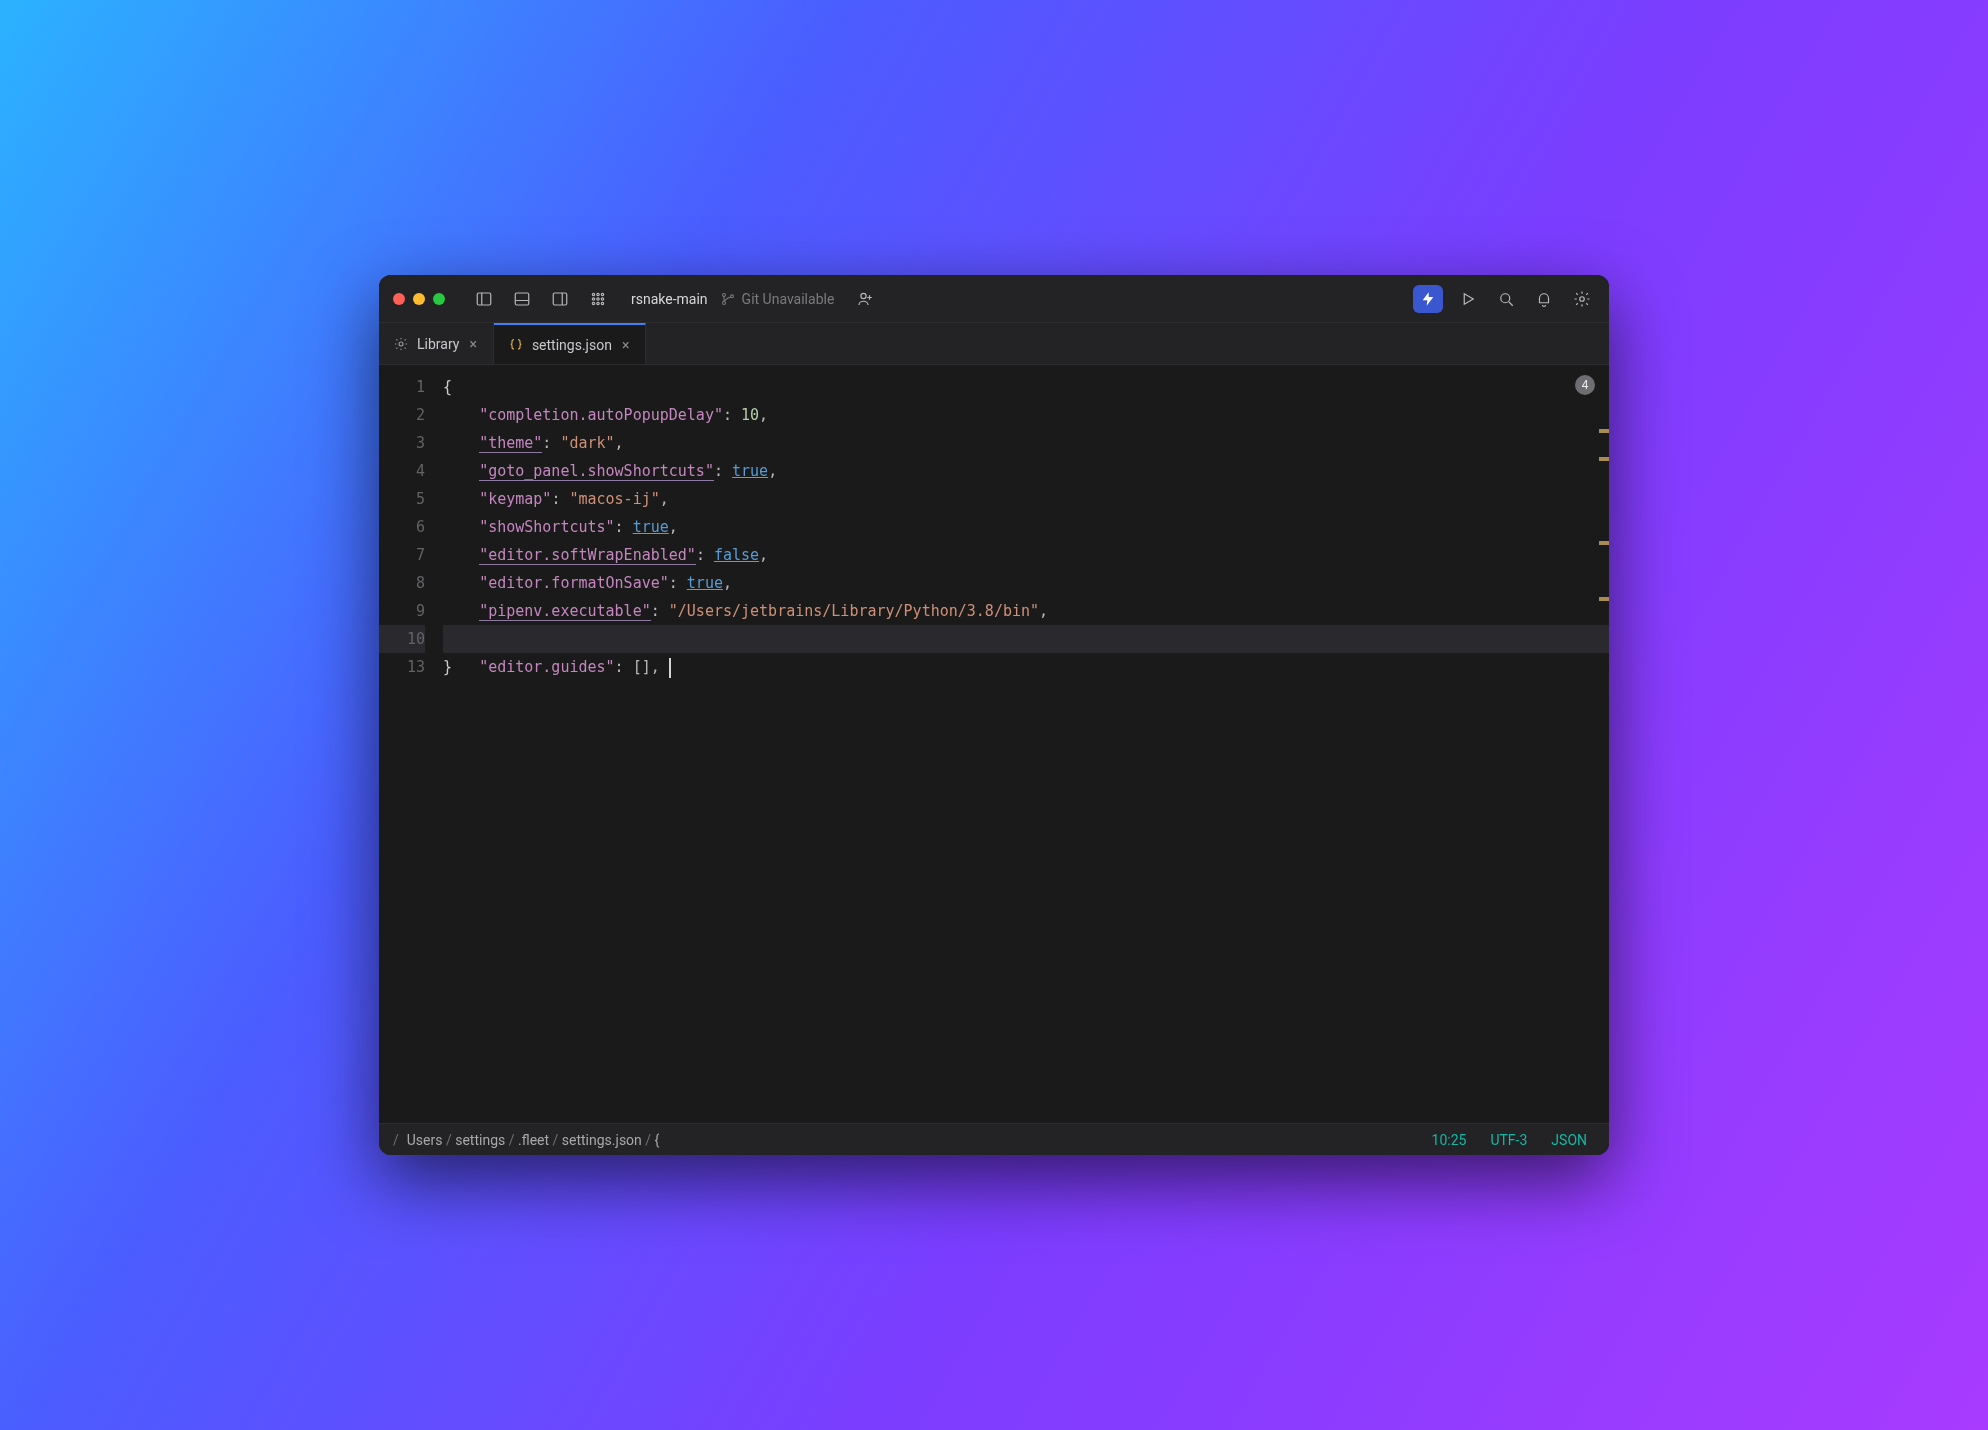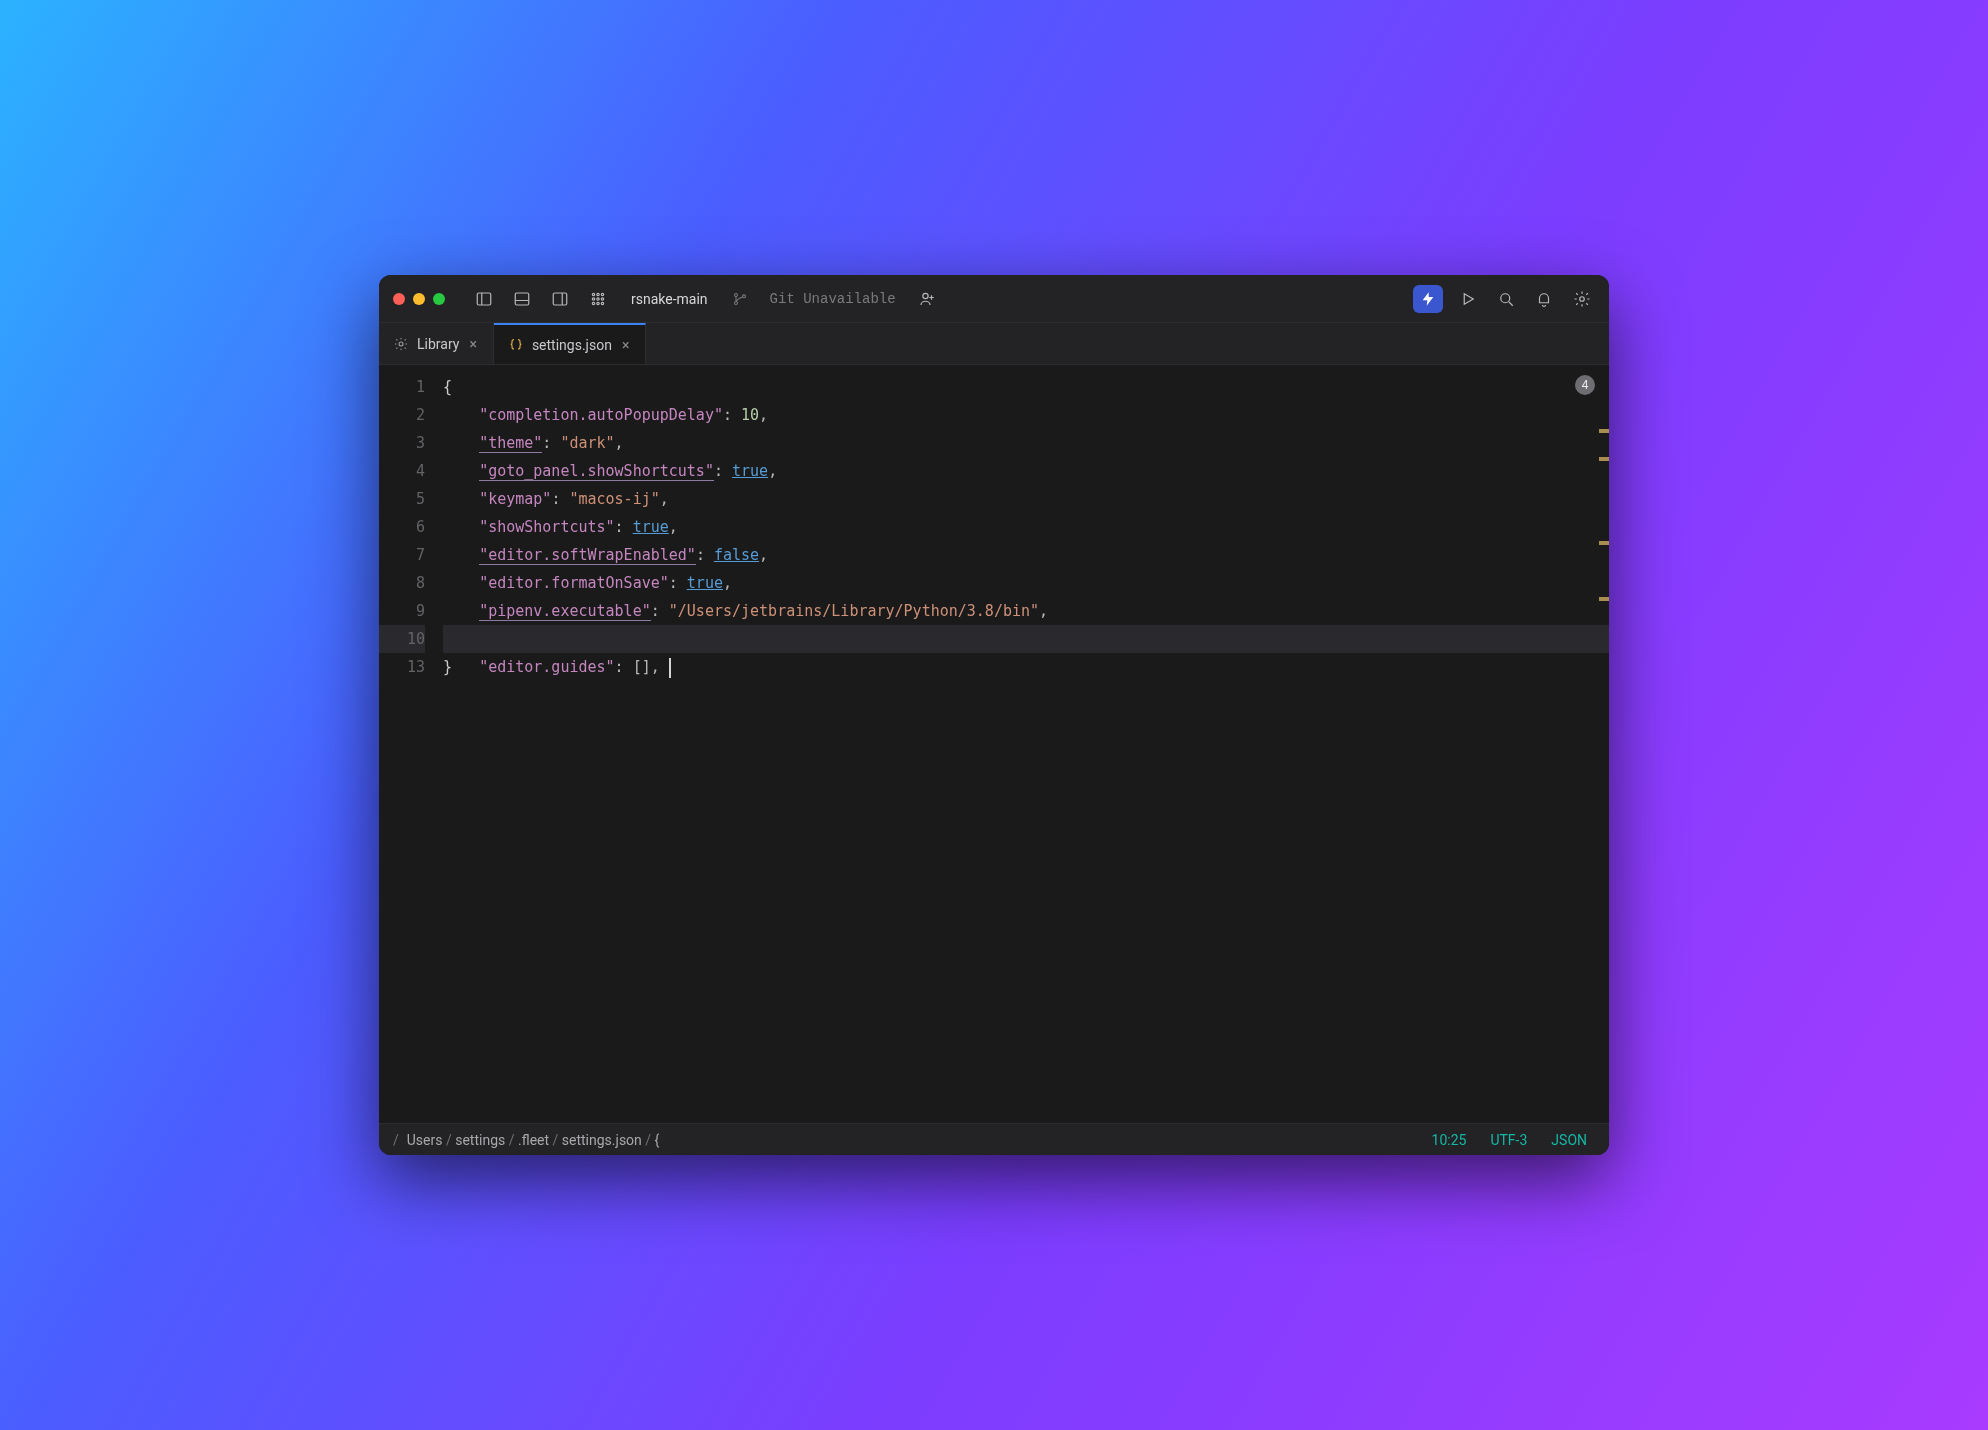--- a/index.html
+++ b/index.html
@@ -36,22 +36,22 @@
   .tl { width: 12px; height: 12px; border-radius: 50%; }
   .tl-red   { background:#ff5f57; }
   .tl-yellow{ background:#febc2e; }
   .tl-green { background:#28c840; }
   .tb-icon {
     width: 26px; height: 26px;
     display:flex; align-items:center; justify-content:center;
     color:#b7b7ba; border-radius:5px; cursor:pointer;
   }
   .tb-icon svg { width: 18px; height: 18px; stroke: currentColor; fill: none; stroke-width: 1.6; }
-  .project-name { color:#d7d7da; font-size:14px; margin-left: 8px; margin-right: 12px; }
-  .git-section { display:flex; align-items:center; gap:22px; color:#7a7a7e; font-size:14px;font-family:Liberation Mono, monospace; }
+  .project-name { color:#d7d7da; font-size:14px; margin-left: 8px; margin-right: 0; }
+  .git-section { display:flex; align-items:center; gap:6px; color:#7a7a7e; font-size:14px; }
   .git-section svg { width:16px; height:16px; stroke:currentColor; fill:none; stroke-width:1.6;}
   .titlebar-spacer { flex:1; }
   .ai-btn {
     width:30px; height:28px; background:#3b57d0; border-radius:6px;
     display:flex; align-items:center; justify-content:center;
   }
   .ai-btn svg { width:16px; height:16px; fill:#fff; }
   
   .tabs {
     height: 42px;

